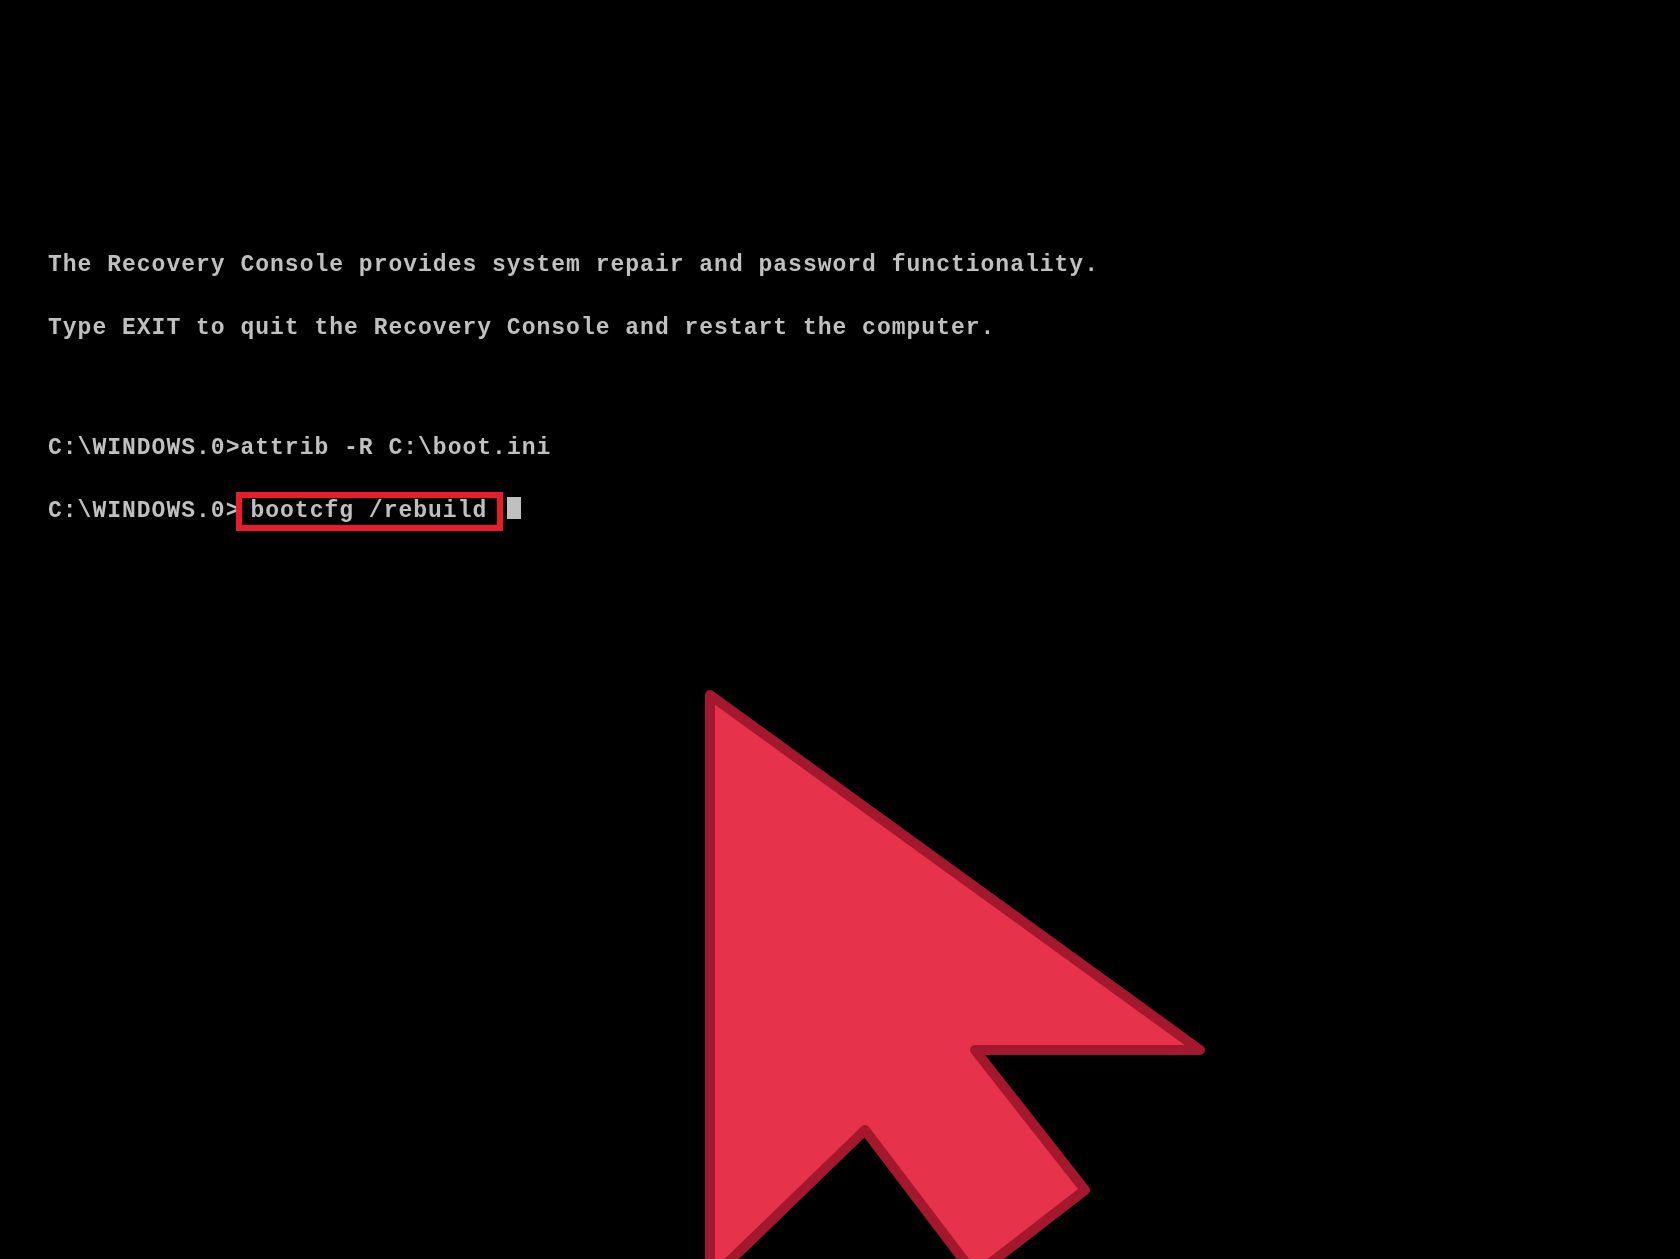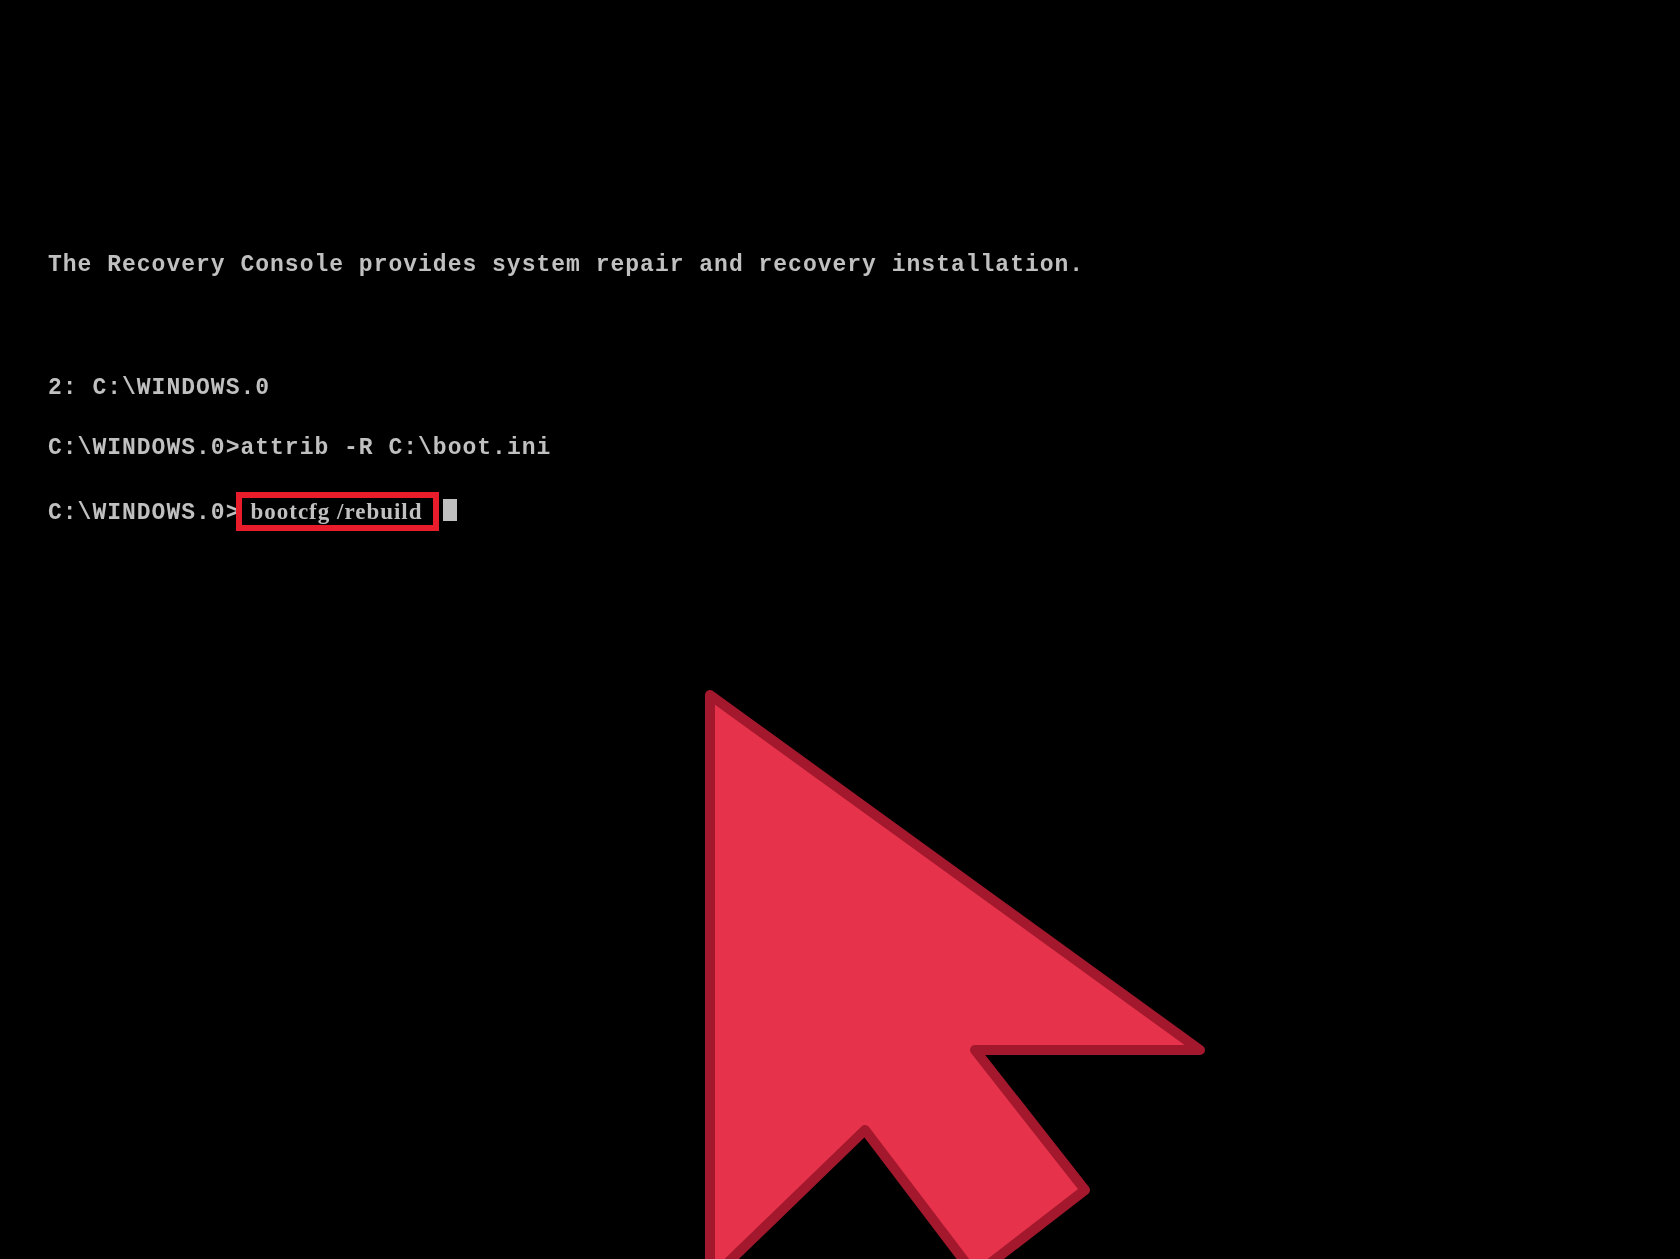--- a/index.html
+++ b/index.html
@@ -36,21 +36,20 @@
     .gap-small {
       height: 28px;
     }
     .highlight-box {
       display: inline-block;
       border: 6px solid #e91c2c;
       padding: 2px 10px 2px 8px;
       margin-left: -4px;
       vertical-align: baseline;
       line-height: 1;
-      font-family: Liberation Serif, serif;
     }
     .cursor-block {
       display: inline-block;
       width: 14px;
       height: 22px;
       background: #c0c0c0;
       vertical-align: baseline;
       position: relative;
       top: 2px;
       margin-left: 4px;
@@ -60,25 +59,25 @@
       left: 670px;
       top: 680px;
       pointer-events: none;
     }
   </style>
 </head>
 <body>
 
 <div class="console-content">
   <div class="gap-medium"></div>
-  <div class="line">The Recovery Console provides system repair and recovery installation.</div>
+  <div class="line">The Recovery Console provides system repair and password functionality.</div>
   <div class="gap-medium"></div>
+  <div class="line">Type EXIT to quit the Recovery Console and restart the computer.</div>
   <div class="gap-medium"></div>
   <div class="gap-small"></div>
-  <div class="line">2: C:\WINDOWS.0</div>
   <div class="gap-small"></div>
   <div class="line"><span>C:\WINDOWS.0&gt;</span><span>attrib -R C:\boot.ini</span></div>
   <div class="gap-small"></div>
   <div class="line"><span>C:\WINDOWS.0&gt;</span><span class="highlight-box">bootcfg /rebuild</span><span class="cursor-block"></span></div>
 </div>
 
 <svg class="arrow-cursor" width="620" height="640" viewBox="0 0 620 640">
   <path d="M 40 15 
            L 40 600 
            L 195 450 

